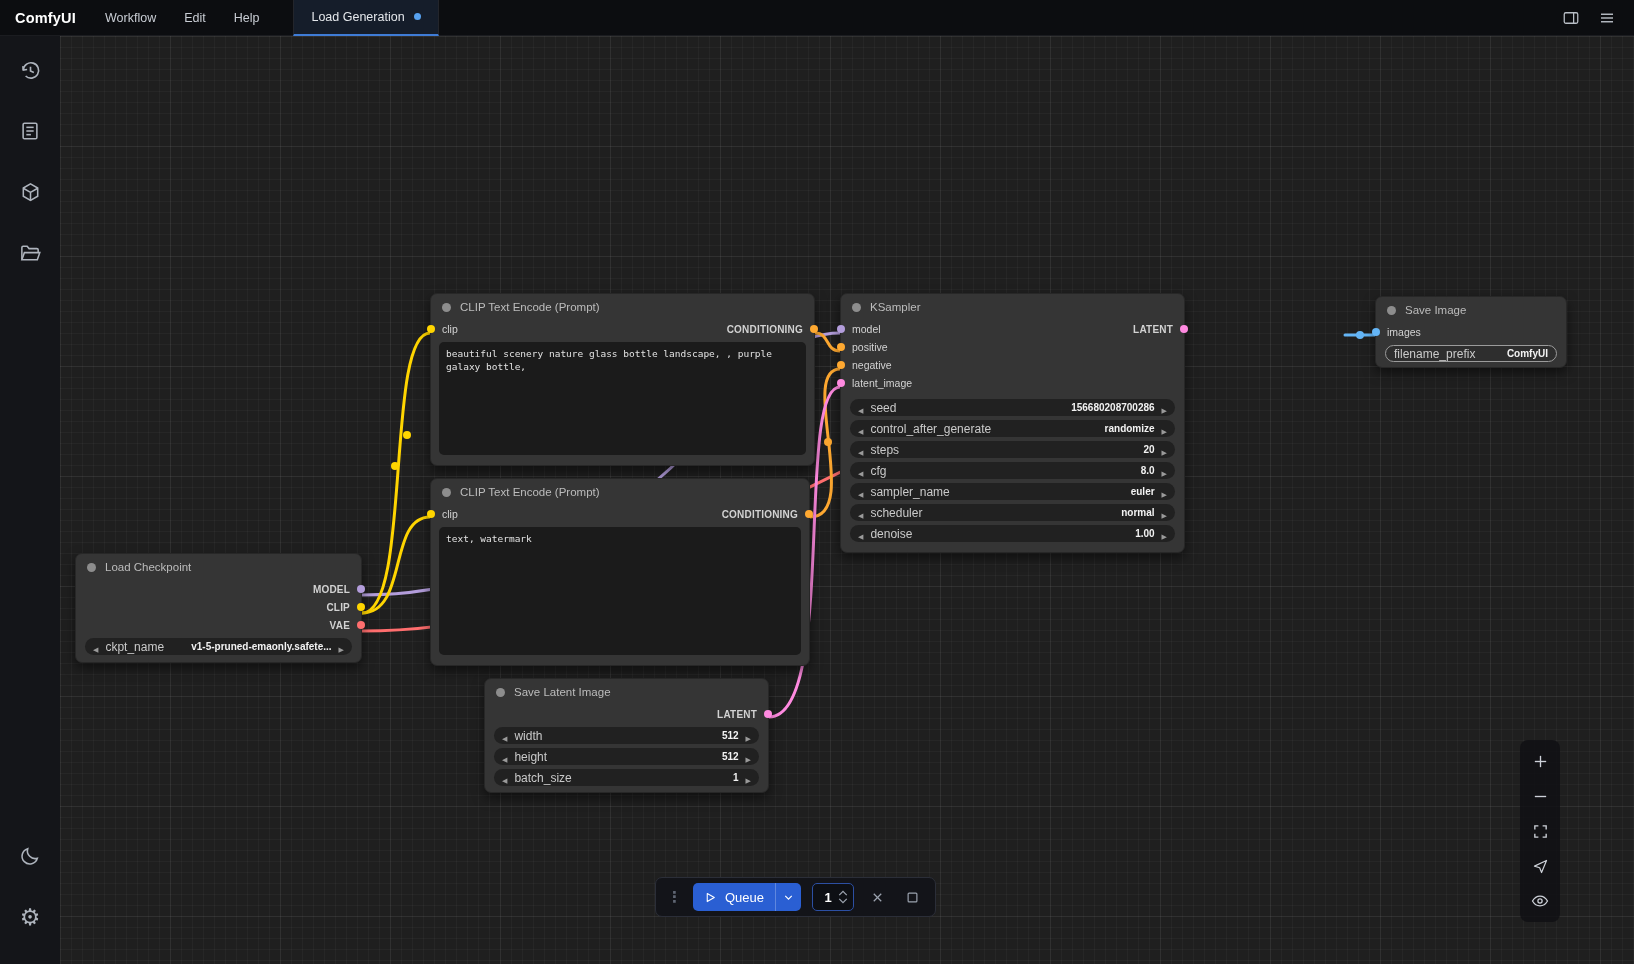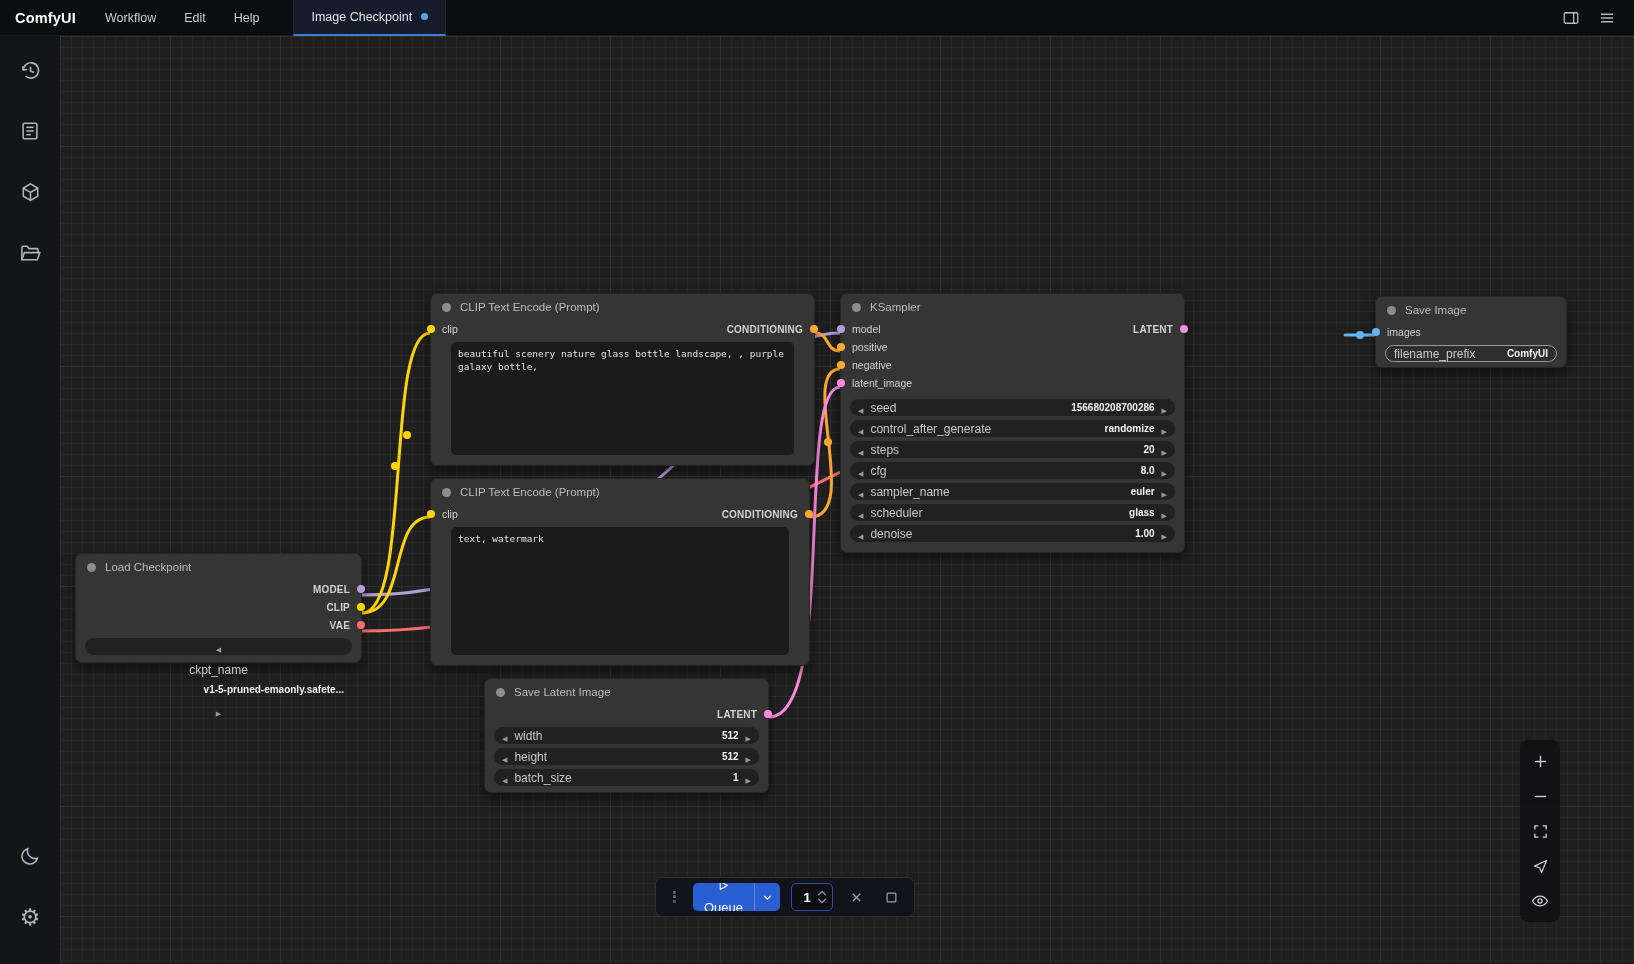--- a/index.html
+++ b/index.html
@@ -35,53 +35,53 @@
   .node{position:absolute;background:#353535;border:1px solid #272727;border-radius:7px;box-shadow:0 5px 12px rgba(0,0,0,.5);z-index:2;}
   .node-header{height:26px;display:flex;align-items:center;gap:9px;padding:0 11px;}
   .node-dot{width:9px;height:9px;border-radius:50%;background:#8d8d8d;flex:none;}
   .node-title{color:#bcbcbc;font-size:11.5px;white-space:nowrap;}
   .io-row{position:relative;height:18px;display:flex;align-items:center;padding:0 11px;}
   .in-label{color:#d2d2d2;font-size:10.5px;}
   .out-label{margin-left:auto;color:#d2d2d2;font-weight:bold;font-size:10px;letter-spacing:.2px;}
   .port{position:absolute;width:8px;height:8px;border-radius:50%;top:50%;transform:translateY(-50%);background:#888;}
   .port.in{left:-4px;}
   .port.out{right:-4px;}
-  .text-widget{margin:4px 20px 8px;background:#1b1b1b;border-radius:5px;padding:5px 7px;font-family:"DejaVu Sans Mono",monospace;font-size:9.5px;color:#e2e2e2;line-height:1.4;overflow:hidden;}
+  .text-widget{margin:4px 8px 8px;background:#1b1b1b;border-radius:5px;padding:5px 7px;font-family:"DejaVu Sans Mono",monospace;font-size:9.5px;color:#e2e2e2;line-height:1.4;overflow:hidden;}
   .widget{display:flex;align-items:center;height:17px;background:#212121;border-radius:9px;margin:4px 9px;padding:0 8px;gap:7px;}
   .w-arrow-l::before{content:"◀";color:#9a9a9a;font-size:7px;font-family:"DejaVu Sans",sans-serif;}
   .w-arrow-r::before{content:"▶";color:#9a9a9a;font-size:7px;font-family:"DejaVu Sans",sans-serif;}
   .w-label{color:#cacaca;font-size:12px;white-space:nowrap;}
   .w-value{margin-left:auto;color:#f2f2f2;font-weight:bold;font-size:10px;white-space:nowrap;}
   .widget-outline{background:#2e2e2e;border:1px solid #9b9b9b;}
 
   
   .queue-panel{position:absolute;left:595px;top:841px;height:40px;background:#131419;border:1px solid #2b2e38;border-radius:7px;display:flex;align-items:center;gap:11px;padding:0 11px;z-index:6;}
   .drag-handle::before{content:"⋮";color:#5f6673;font-size:15px;font-weight:bold;font-family:"DejaVu Sans",sans-serif;}
   .queue-btn{display:flex;align-items:center;height:28px;background:#2a5fd3;border-radius:5px;color:#fff;overflow:hidden;}
-  .queue-main{display:flex;align-items:center;gap:8px;padding:0 11px;font-size:13px;flex-direction:column;}
+  .queue-main{display:flex;align-items:center;gap:8px;padding:0 11px;font-size:13px;}
   .queue-chevron{display:flex;align-items:center;justify-content:center;width:26px;height:28px;border-left:1px solid rgba(255,255,255,.25);}
   .count-box{display:flex;align-items:center;height:28px;background:#0d0f14;border:1px solid #2c4fa3;border-radius:5px;padding:0 5px 0 10px;gap:5px;}
   .count-value{color:#fff;font-size:13px;font-weight:bold;min-width:10px;text-align:center;}
   .count-steppers{display:flex;flex-direction:column;justify-content:center;gap:2px;color:#9ca3af;}
   .qp-icon{width:24px;height:24px;display:flex;align-items:center;justify-content:center;color:#9ca3af;}
 
   
   .zoom-controls{position:absolute;left:1460px;top:704px;width:40px;background:rgba(17,17,20,.85);border-radius:8px;display:flex;flex-direction:column;align-items:center;padding:7px 0;gap:7px;z-index:6;}
   .zc-btn{width:28px;height:28px;display:flex;align-items:center;justify-content:center;color:#ced2d9;}
 </style>
 </head>
 <body>
 
 <header class="topbar">
   <span class="logo">ComfyUI</span>
   <span class="menu-item">Workflow</span>
   <span class="menu-item">Edit</span>
   <span class="menu-item">Help</span>
   <div class="tab">
-    <span>Image Checkpoint</span>
+    <span>Load Generation</span>
     <span class="tab-dot"></span>
   </div>
   <div class="topbar-right">
     <span class="tb-icon">
       <svg width="18" height="18" viewBox="0 0 24 24" fill="none" stroke="currentColor" stroke-width="1.7">
           <rect x="3" y="5" width="18" height="14" rx="2"></rect>
           <line x1="15.5" y1="5" x2="15.5" y2="19"></line>
         </svg>
     </span>
     <span class="tb-icon">
@@ -163,21 +163,21 @@
       <span class="port out" style="background: rgb(179, 157, 219);"></span>
     </div>
     <div class="io-row">
       <span class="out-label">CLIP</span>
       <span class="port out" style="background: rgb(255, 213, 0);"></span>
     </div>
     <div class="io-row">
       <span class="out-label">VAE</span>
       <span class="port out" style="background: rgb(255, 110, 110);"></span>
     </div>
-    <div class="widget" style="flex-direction:column;">
+    <div class="widget" style="">
       <span class="w-arrow-l"></span>
       <span class="w-label">ckpt_name</span>
       <span class="w-value">v1-5-pruned-emaonly.safete...</span>
       <span class="w-arrow-r"></span>
     </div>
   </div>
 
   <div class="node" style="left:370px;top:257px;width:385px;height:173px;">
     <div class="node-header">
       <span class="node-dot"></span>
@@ -285,21 +285,21 @@
     </div>
     <div class="widget">
       <span class="w-arrow-l"></span>
       <span class="w-label">sampler_name</span>
       <span class="w-value">euler</span>
       <span class="w-arrow-r"></span>
     </div>
     <div class="widget">
       <span class="w-arrow-l"></span>
       <span class="w-label">scheduler</span>
-      <span class="w-value">glass</span>
+      <span class="w-value">normal</span>
       <span class="w-arrow-r"></span>
     </div>
     <div class="widget">
       <span class="w-arrow-l"></span>
       <span class="w-label">denoise</span>
       <span class="w-value">1.00</span>
       <span class="w-arrow-r"></span>
     </div>
   </div>
 

